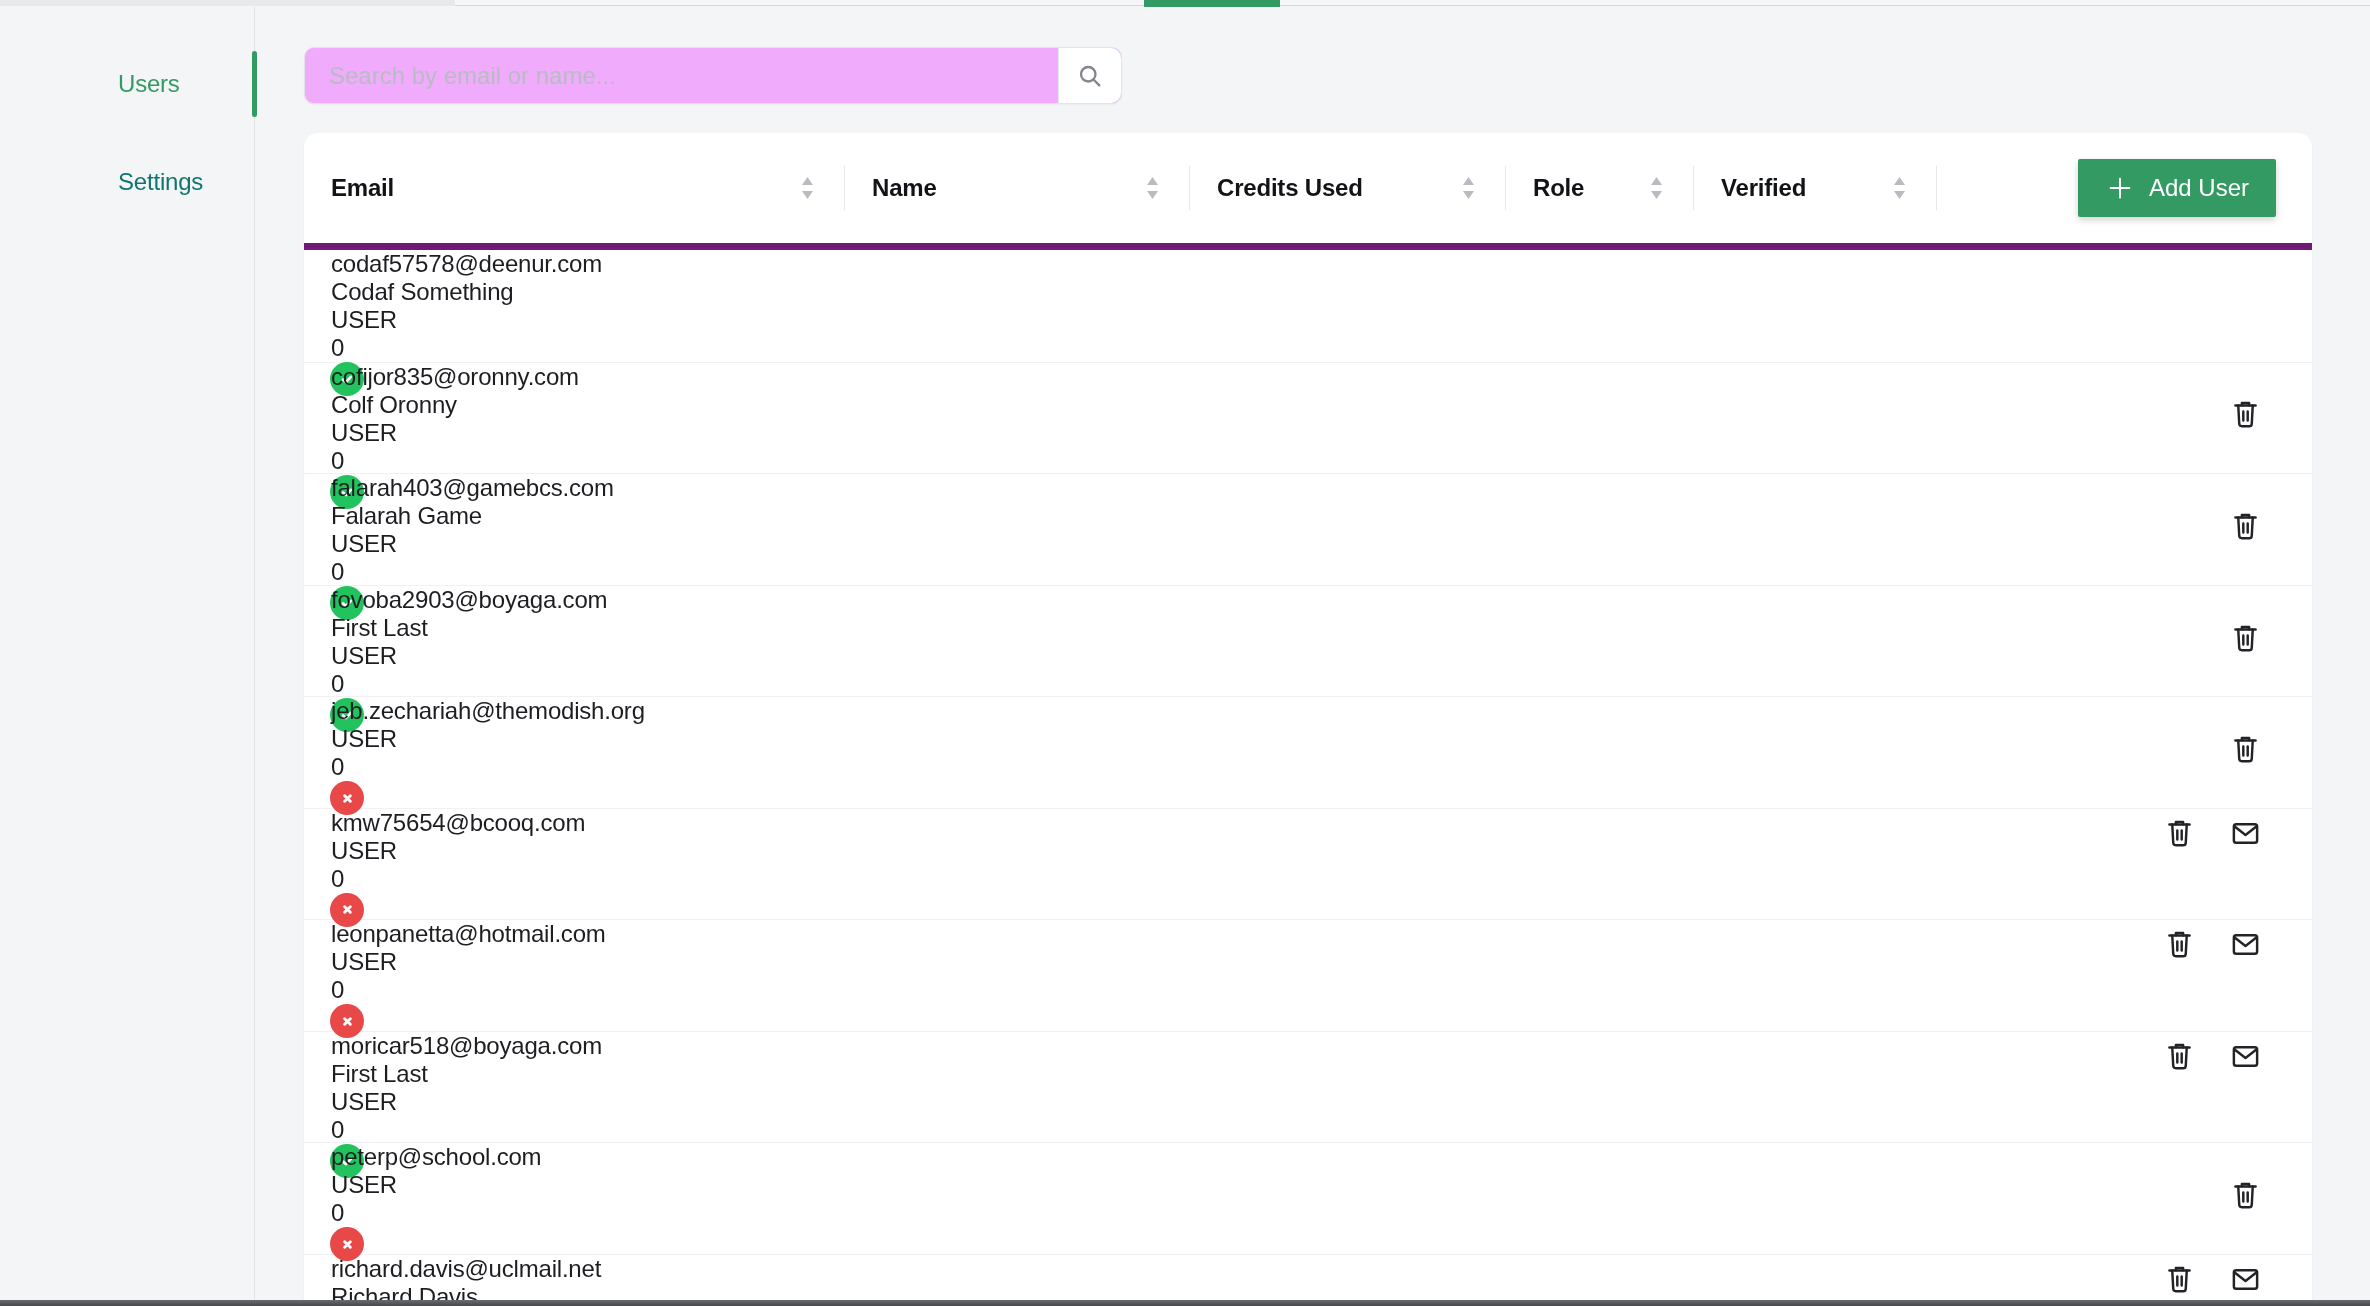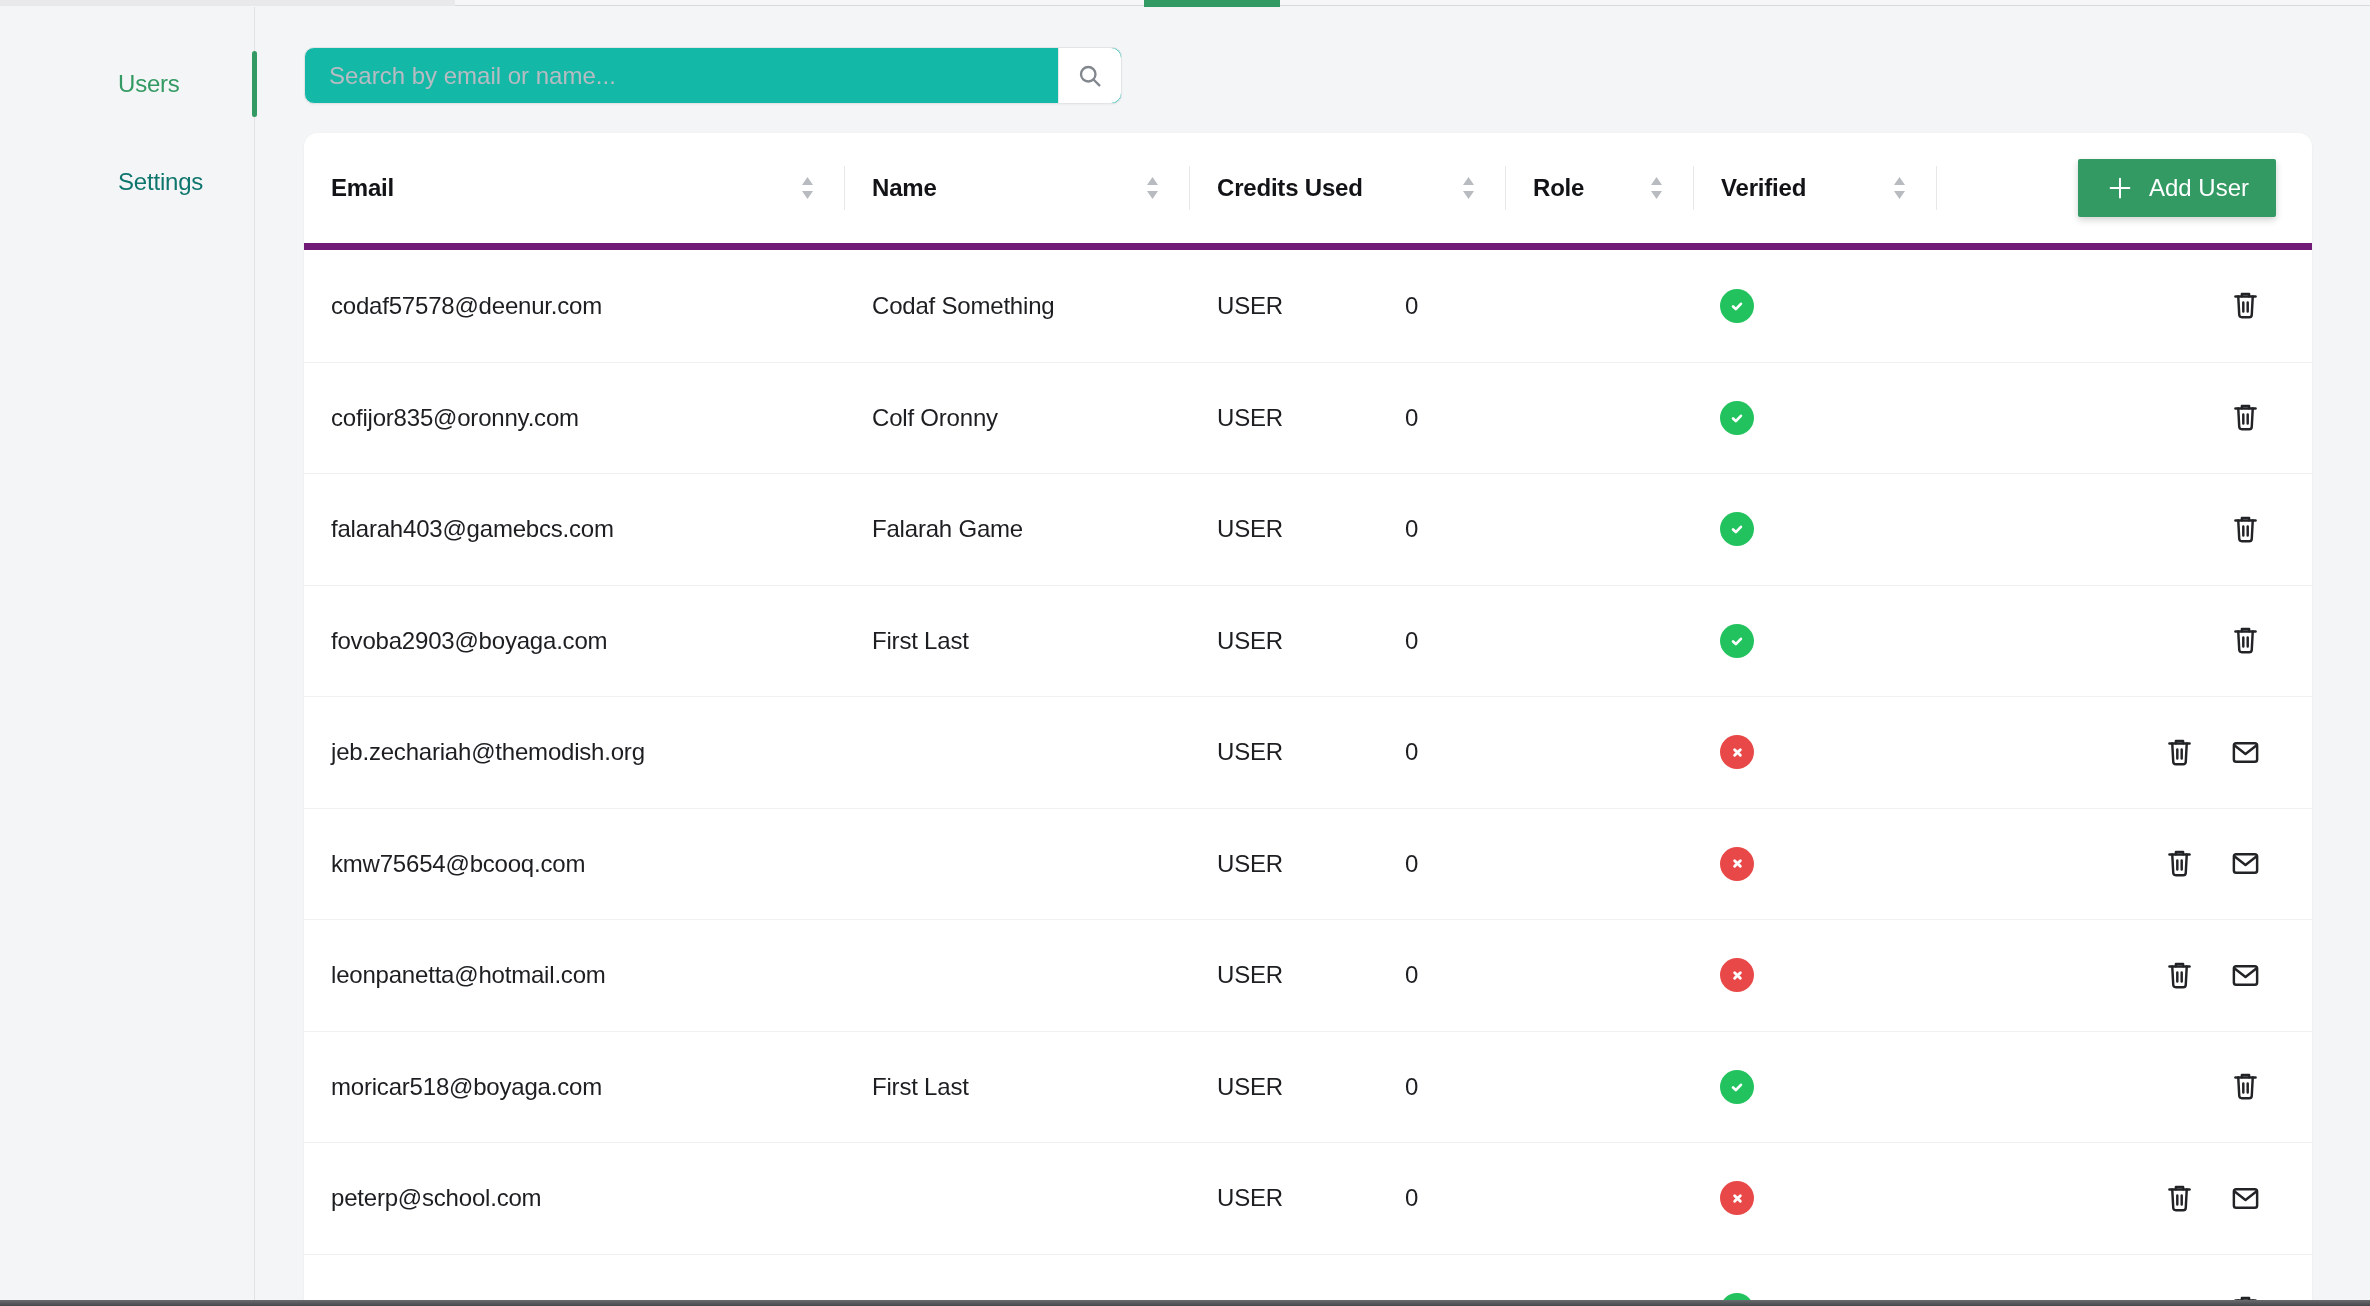--- a/index.html
+++ b/index.html
@@ -30,42 +30,42 @@
   .side-item{position:absolute;left:0;right:0;height:72px;display:flex;align-items:center;padding-left:118px;font-size:24px;color:#0f766e;cursor:pointer;}
   .side-item.users{top:41px;}
   .side-item.settings{top:139px;}
   .side-item.active{color:var(--accent);}
   .active-indicator{position:absolute;right:-3px;top:3px;bottom:3px;width:5px;border-radius:3px;background:var(--accent);}
 
   
   .main{position:absolute;left:255px;top:7px;right:0;bottom:0;}
 
   
-  .searchbar{position:absolute;left:49px;top:40px;width:818px;height:57px;background:#14b8a6;border:1px solid #e3e4e7;border-radius:10px;display:flex;align-items:stretch;box-shadow:0 1px 2px rgba(0,0,0,0.04);}
+  .searchbar{position:absolute;left:49px;top:40px;width:818px;height:57px;background:#f0abfc;border:1px solid #e3e4e7;border-radius:10px;display:flex;align-items:stretch;box-shadow:0 1px 2px rgba(0,0,0,0.04);}
   .search-input{flex:1;border:none;outline:none;background:transparent;font-family:inherit;font-size:24px;color:#26272a;padding:0 24px;border-radius:10px 0 0 10px;}
   .search-input::placeholder{color:#b7bcc3;}
   .search-btn{width:63px;border:none;border-left:1px solid #e7e8ea;background:#fff;border-radius:0 10px 10px 0;display:flex;align-items:center;justify-content:center;cursor:pointer;}
 
   
   .card{position:absolute;left:49px;top:126px;width:2008px;height:1400px;background:#fff;border-radius:14px;box-shadow:0 1px 3px rgba(0,0,0,0.05);}
   .thead{display:flex;height:117px;border-bottom:7px solid #701a75;}
   .hcell{position:relative;display:flex;align-items:center;justify-content:space-between;padding:0 30px 0 27px;font-size:24px;font-weight:700;color:#121316;cursor:pointer;}
   .hcell::after{content:"";position:absolute;right:0;top:50%;transform:translateY(-50%);width:1px;height:44px;background:#e7e8ea;}
   .hcell.c-actions{justify-content:flex-end;padding-right:36px;cursor:default;}
   .hcell.c-actions::after{display:none;}
   .sort{flex-shrink:0;display:block;}
 
   .c-email{width:541px;}
   .c-name{width:345px;}
   .c-role{width:188px;}
   .c-credits{width:316px;}
   .c-verified{width:243px;}
   .c-actions{flex:1;}
 
-  .trow{display:flex;height:111.5px;}
+  .trow{display:flex;height:111.5px;flex-direction:column;}
   .trow + .trow{border-top:1px solid #f1f1f3;}
   .cell{display:flex;align-items:center;padding-left:27px;font-size:24px;color:#1d1e21;}
   .cell.c-actions{justify-content:flex-end;padding-right:51px;gap:34px;}
   .cell.c-verified{padding-left:26px;}
 
   .badge{width:34px;height:34px;border-radius:50%;display:flex;align-items:center;justify-content:center;}
   .badge-ok{background:var(--badge-ok);}
   .badge-no{background:var(--badge-no);}
 
   .icon-btn{background:transparent;border:none;padding:0;width:32px;height:36px;display:flex;align-items:center;justify-content:center;cursor:pointer;}

